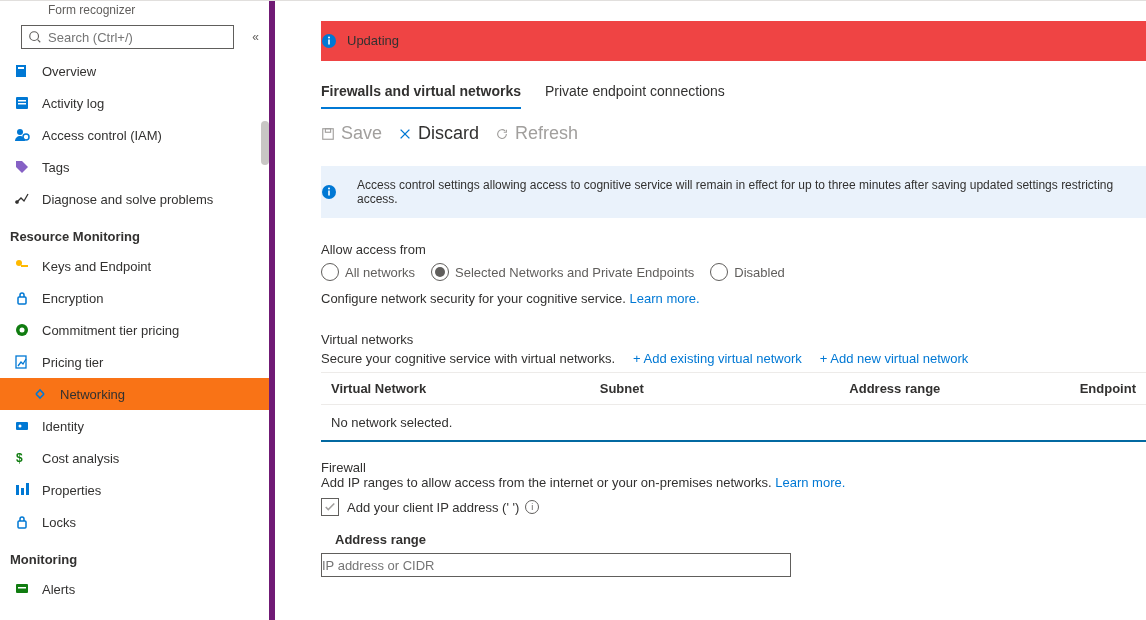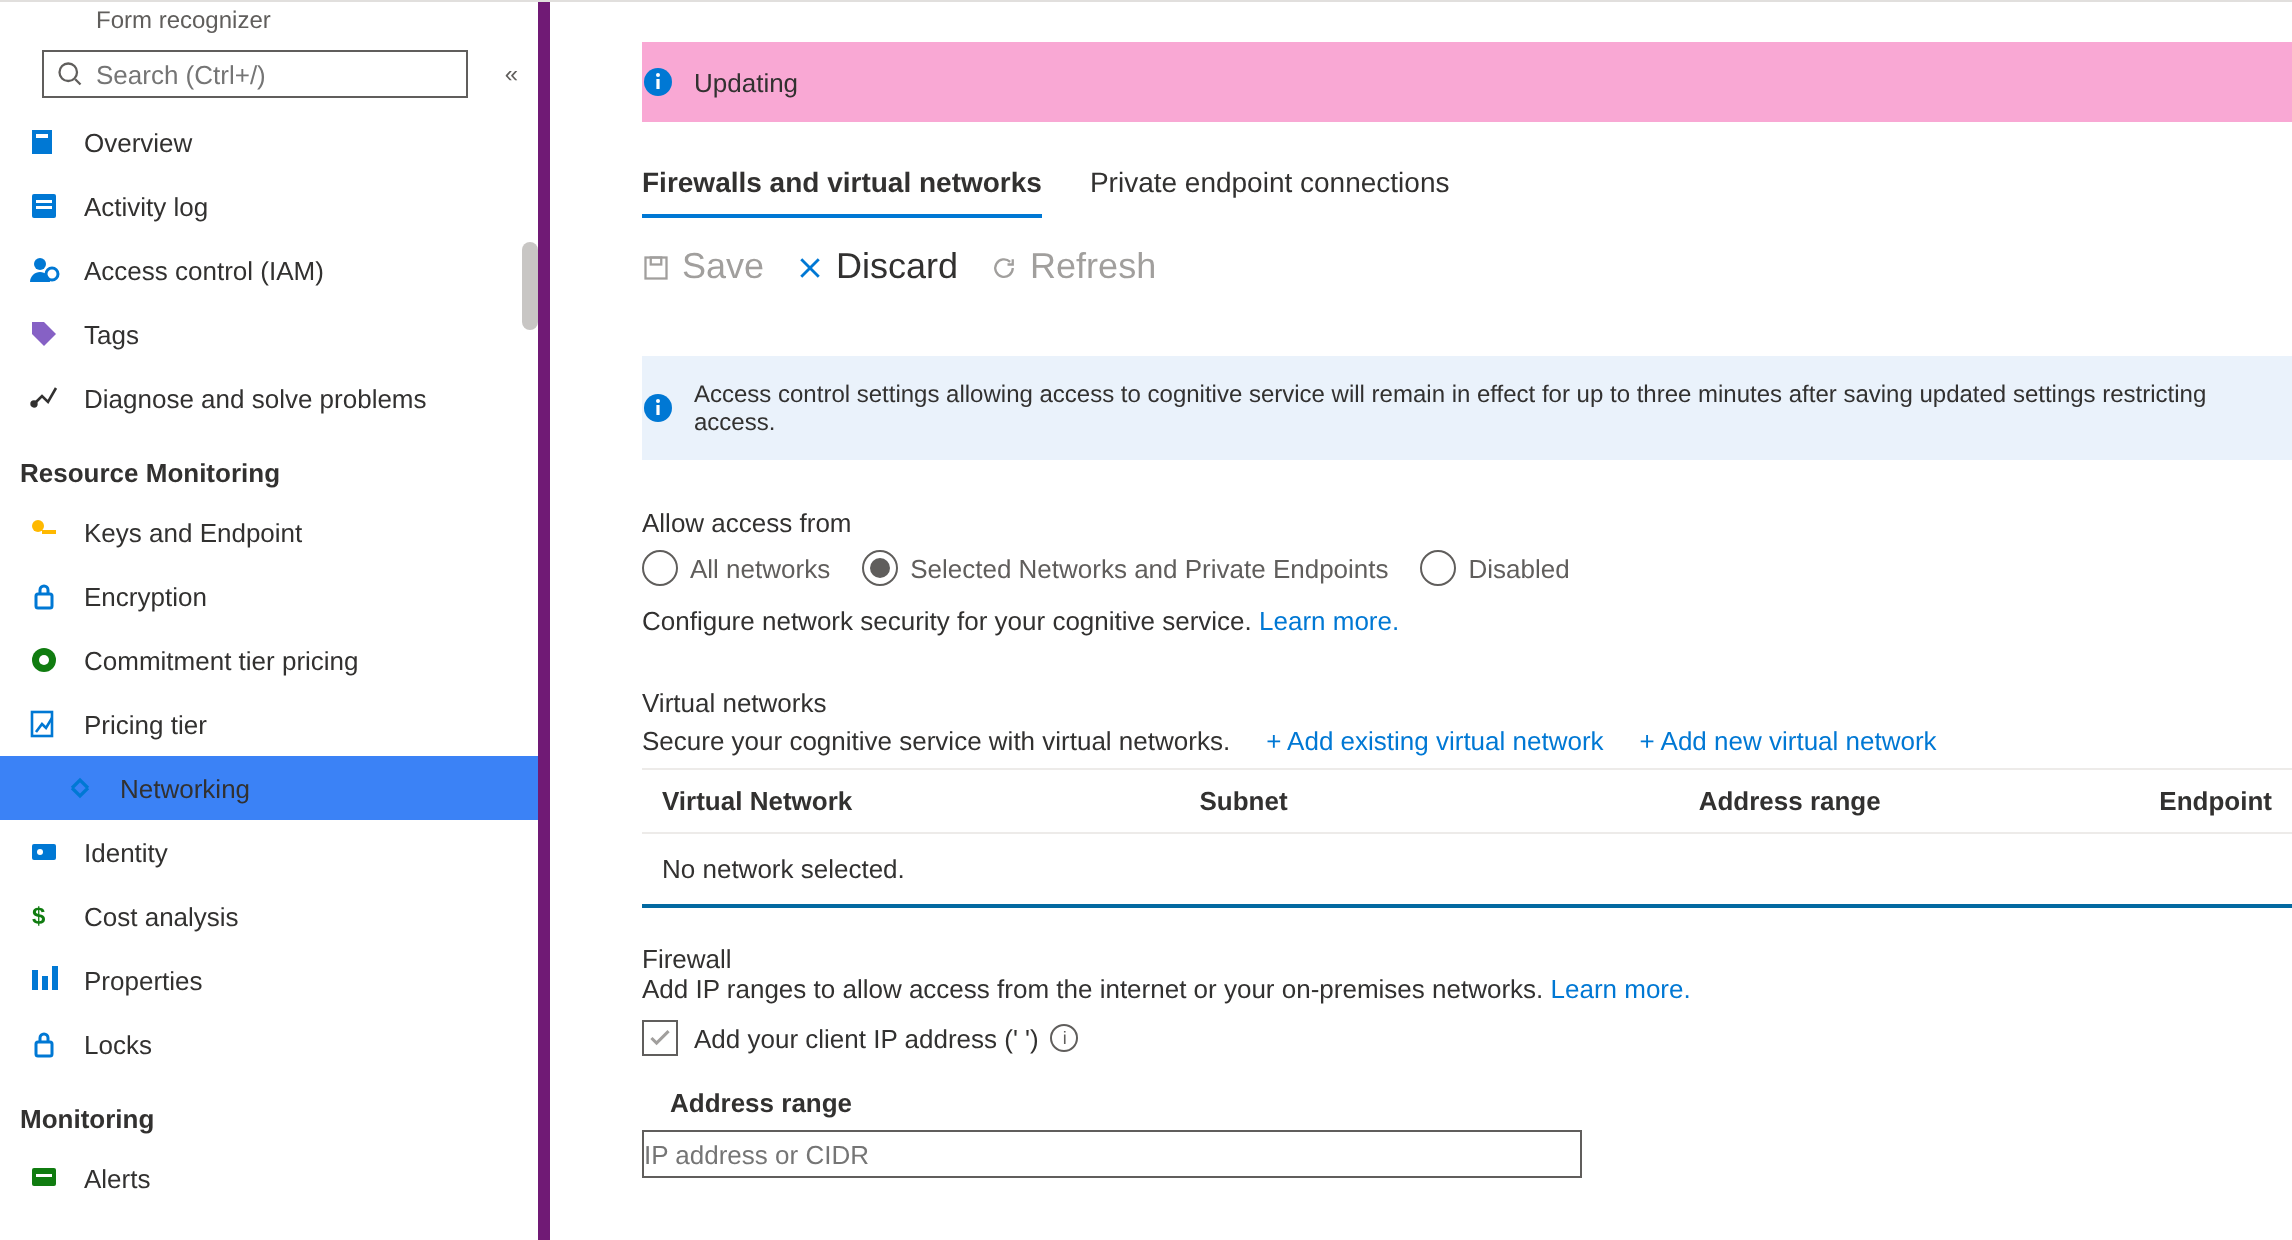--- a/index.html
+++ b/index.html
@@ -10,36 +10,36 @@
     .resource-name { font-size: 12px; color: #605e5c; padding: 2px 0 4px 48px; }
     .search-row { display: flex; align-items: center; padding: 4px 10px 6px 10px; margin-left: 11px; }
     .search-box { flex: 1; border: 1px solid #605e5c; height: 24px; display: flex; align-items: center; padding: 0 6px; }
     .search-box svg { width: 14px; height: 14px; color: #605e5c; flex-shrink: 0; }
     .search-box input { border: none; outline: none; font-size: 13px; color: #605e5c; margin-left: 6px; width: 100%; background: transparent; }
     .collapse-btn { margin-left: 18px; color: #605e5c; font-size: 12px; cursor: pointer; }
     .sidebar-scroll { overflow-y: auto; position: relative; }
     .scrollbar-thumb { position: absolute; right: 0; top: 66px; width: 8px; height: 44px; background: #c8c6c4; border-radius: 4px; }
     .menu-list { display: flex; flex-direction: column; padding-bottom: 20px; }
     .menu-item { display: flex; align-items: center; height: 32px; padding: 0 10px 0 14px; cursor: pointer; }
-    .menu-item.selected { background: #3b82f6; padding-left: 32px; }
+    .menu-item.selected { background: #f97316; padding-left: 32px; }
     .menu-item .icon { width: 16px; height: 16px; margin-right: 12px; flex-shrink: 0; display: flex; align-items: center; justify-content: center; }
     .menu-item .label { font-size: 13px; color: #323130; }
     .section-header { font-weight: 600; font-size: 13px; padding: 14px 10px 6px 10px; color: #323130; }
     
     .main { flex: 1; padding: 0; overflow: hidden; display: flex; flex-direction: column; }
-    .banner { background: #f9a8d4; margin: 20px 0 0 0; padding: 12px 16px; display: flex; align-items: center; font-size: 13px; }
+    .banner { background: #ef4444; margin: 20px 0 0 0; padding: 12px 16px; display: flex; font-size: 13px; }
     .banner svg, .info-bar svg { width: 16px; height: 16px; margin-right: 10px; flex-shrink: 0; }
     .tabs { display: flex; gap: 24px; padding: 22px 0 0 0; }
     .tab { font-size: 14px; padding-bottom: 8px; cursor: pointer; color: #323130; }
     .tab.active { font-weight: 600; border-bottom: 2px solid #0078d4; }
     .toolbar { display: flex; align-items: center; gap: 16px; padding: 14px 0 10px 0; }
     .toolbar-btn { display: flex; align-items: center; gap: 6px; font-size: 18px; cursor: pointer; }
     .toolbar-btn.disabled { color: #a19f9d; }
     .toolbar-btn svg { width: 14px; height: 14px; }
-    .info-bar { background: #eaf2fb; padding: 12px 16px; display: flex; align-items: center; font-size: 12px; margin: 24px 0 16px 0; }
+    .info-bar { background: #eaf2fb; padding: 12px 16px; display: flex; align-items: center; font-size: 12px; margin: 12px 0 16px 0; gap: 10px; }
     .field-label { font-size: 13px; margin: 8px 0 6px 0; }
     .radio-row { display: flex; align-items: center; gap: 16px; margin-bottom: 10px; color: #605e5c; }
     .radio-opt { display: flex; align-items: center; gap: 6px; cursor: pointer; }
     .radio { width: 18px; height: 18px; border: 1px solid #605e5c; border-radius: 50%; display: flex; align-items: center; justify-content: center; flex-shrink:0; }
     .radio.sel::after { content: ""; width: 10px; height: 10px; background: #605e5c; border-radius: 50%; }
     .help-line { font-size: 13px; margin-bottom: 16px; }
     .link { color: #0078d4; cursor: pointer; }
     .sub-h { font-size: 13px; margin-top: 10px; }
     .vnet-row { display: flex; align-items: center; gap: 18px; font-size: 13px; margin: 4px 0 6px 0; }
     .table { border-top: 1px solid #edebe9; border-bottom: 2px solid #0369a1; }

